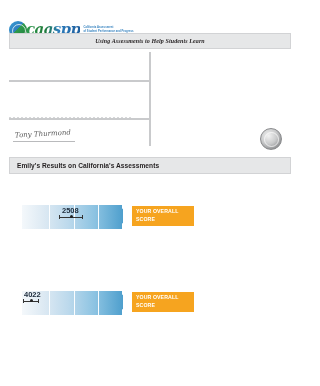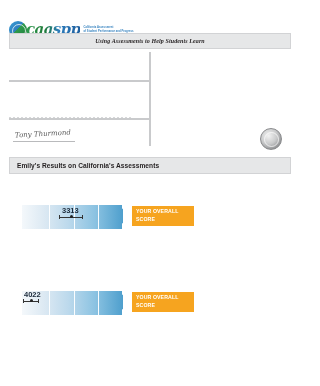--- a/index.html
+++ b/index.html
@@ -167,21 +167,21 @@
   </div>
 
   <div class="score-block sb1">
     <div class="bar-wrap">
       <div class="bar">
         <div class="seg a"></div>
           <div class="seg b"></div>
           <div class="seg c"></div>
       </div>
     </div>
-    <div class="score-val">3313</div>
+    <div class="score-val">2508</div>
     <div class="err">
         <div class="dot"></div>
       </div>
     <div class="callout">
       <div class="chev top"></div>
       <div class="chev bot"></div>
       <div class="callout-box">
         <div class="callout-text">
           <span>YOUR OVERALL</span><br>
           <span>SCORE</span>

